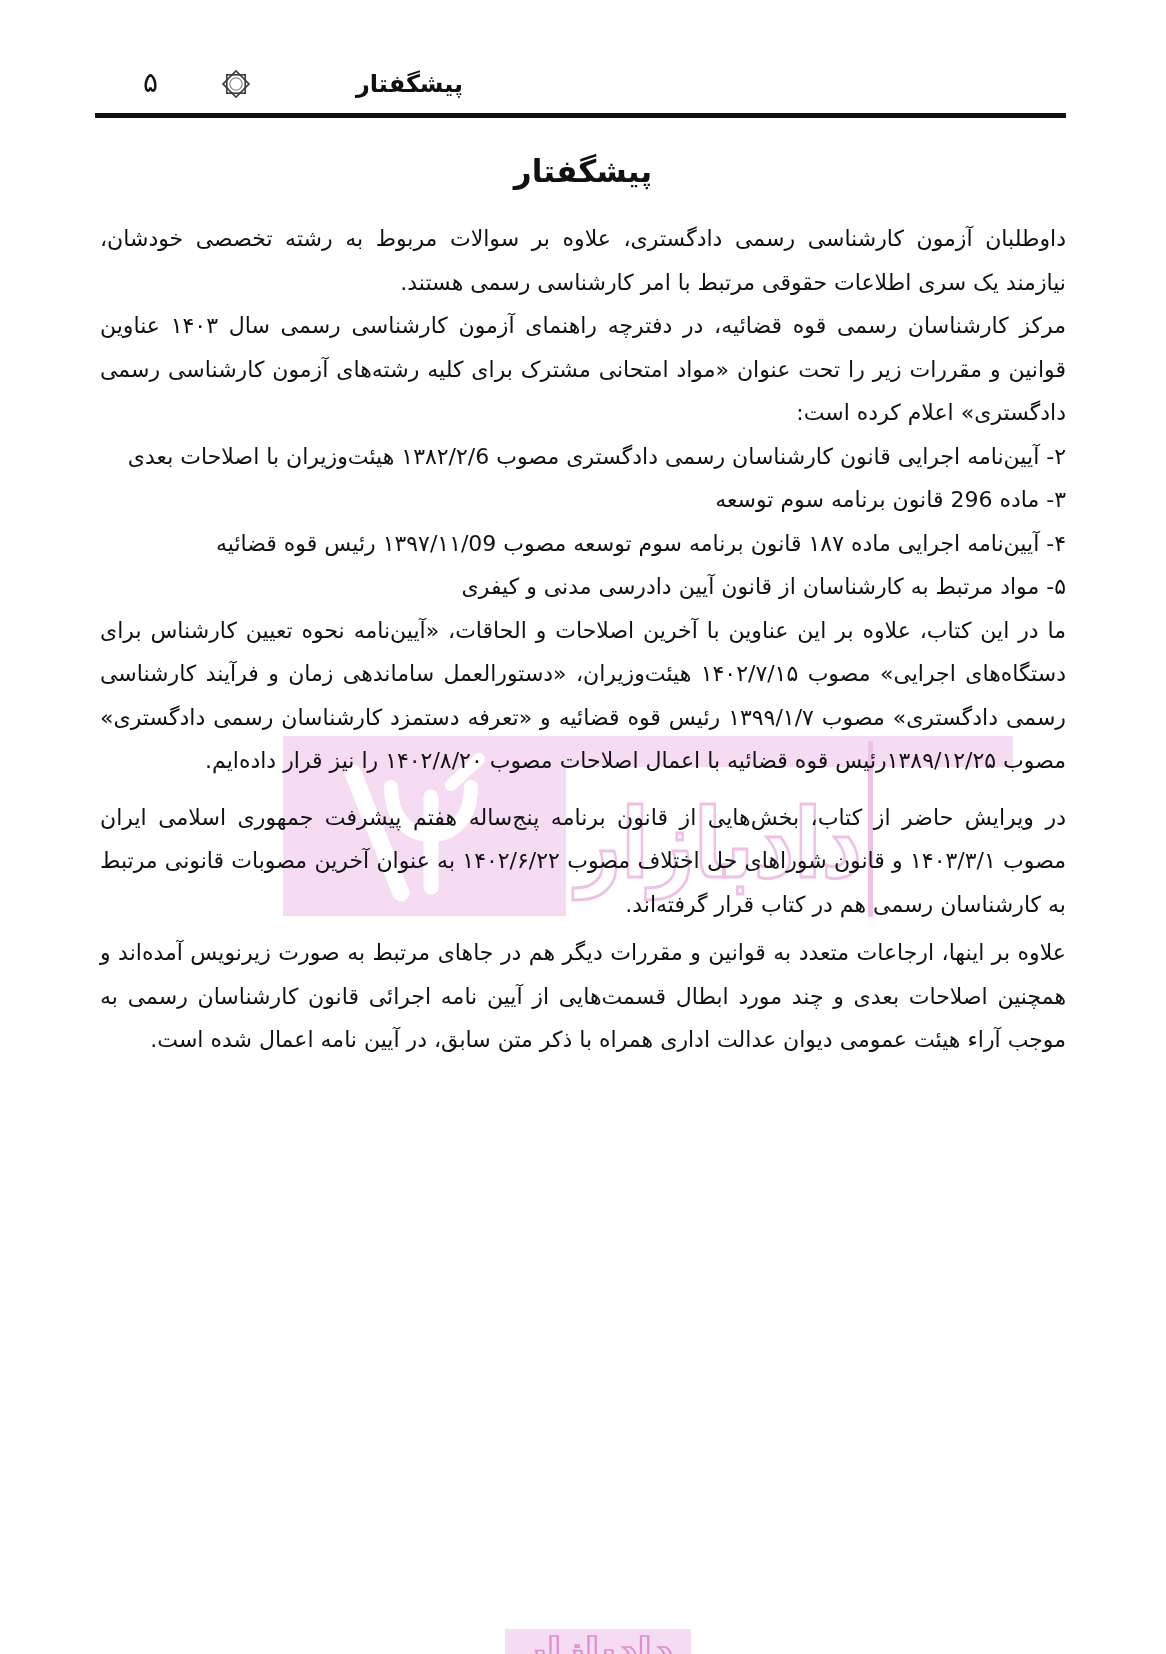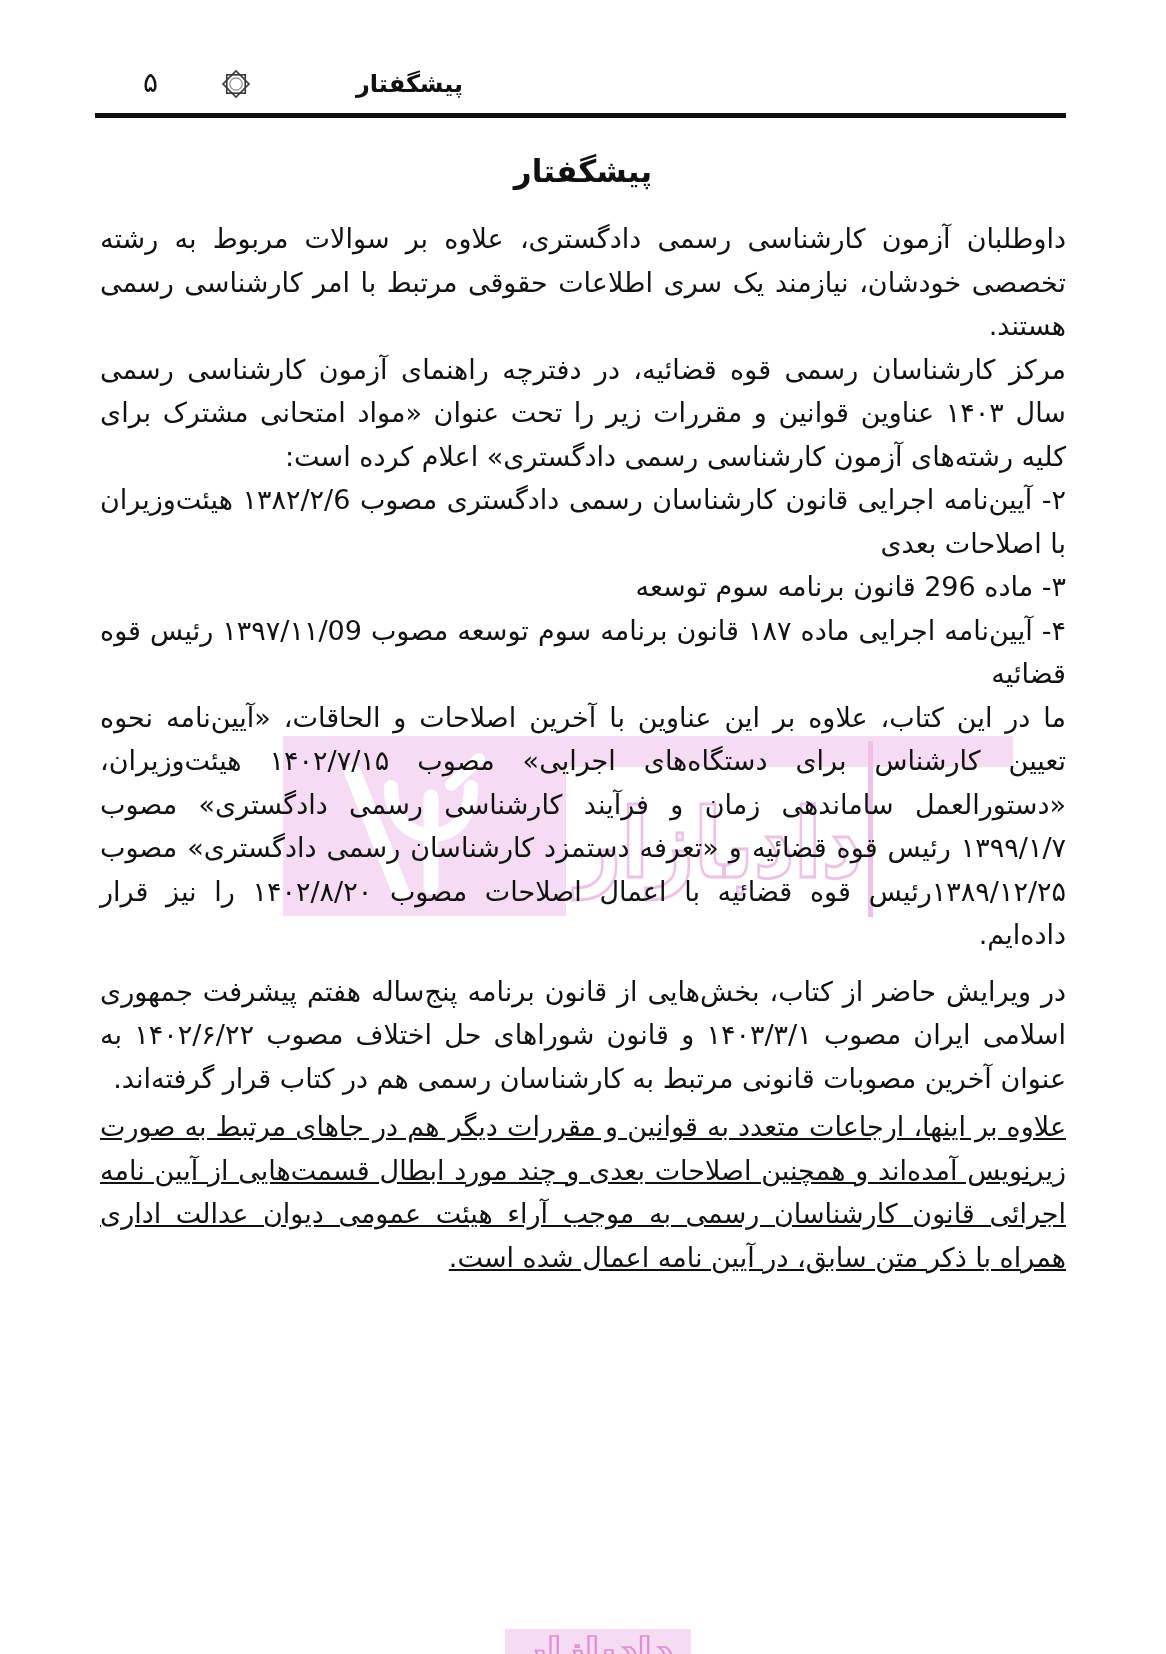--- a/index.html
+++ b/index.html
@@ -26,25 +26,25 @@
   
   .doc-title{
     position:absolute;left:0;right:0;top:153px;margin:0;
     text-align:center;font-size:31px;font-weight:bold;z-index:2;
   }
 
   
   .body-text{
     position:absolute;left:100px;top:217px;width:966px;z-index:1;
     direction:rtl;text-align:justify;
-    font-size:27px;line-height:43.5px;
+    font-size:22px;line-height:43.5px;
   }
   .body-text p{margin:0;padding:0;}
   .body-text p.space-before{margin-top:13px;}
-  .body-text p.space-before-sm{margin-top:5px;text-decoration:underline;}
+  .body-text p.space-before-sm{margin-top:5px;}
 </style>
 </head>
 <body>
 
 <div class="page">
 
   <div class="watermark">
     <svg width="732" height="182" viewBox="0 0 732 182" xmlns="http://www.w3.org/2000/svg">
 
       <rect x="0" y="1" width="730" height="31" fill="#f6dcf2"></rect>
@@ -77,20 +77,21 @@
   <div class="header-rule"></div>
 
   <h1 class="doc-title">پیشگفتار</h1>
 
   <main class="body-text">
     <p>داوطلبان آزمون کارشناسی رسمی دادگستری، علاوه بر سوالات مربوط به رشته تخصصی خودشان، نیازمند یک سری اطلاعات حقوقی مرتبط با امر کارشناسی رسمی هستند.</p>
     <p>مرکز کارشناسان رسمی قوه قضائیه، در دفترچه راهنمای آزمون کارشناسی رسمی سال ۱۴۰۳ عناوین قوانین و مقررات زیر را تحت عنوان «مواد امتحانی مشترک برای کلیه رشته‌های آزمون کارشناسی رسمی دادگستری» اعلام کرده است:</p>
     <p>۲- آیین‌نامه اجرایی قانون کارشناسان رسمی دادگستری مصوب ۱۳۸۲/۲/6 هیئت‌وزیران با اصلاحات بعدی</p>
     <p>۳- ماده 296 قانون برنامه سوم توسعه</p>
     <p>۴- آیین‌نامه اجرایی ماده ۱۸۷ قانون برنامه سوم توسعه مصوب ۱۳۹۷/۱۱/09 رئیس قوه قضائیه</p>
+    <p>۵- مواد مرتبط به کارشناسان از قانون آیین دادرسی مدنی و کیفری</p>
     <p>ما در این کتاب، علاوه بر این عناوین با آخرین اصلاحات و الحاقات، «آیین‌نامه نحوه تعیین کارشناس برای دستگاه‌های اجرایی» مصوب ۱۴۰۲/۷/۱۵ هیئت‌وزیران، «دستورالعمل ساماندهی زمان و فرآیند کارشناسی رسمی دادگستری» مصوب ۱۳۹۹/۱/۷ رئیس قوه قضائیه و «تعرفه دستمزد کارشناسان رسمی دادگستری» مصوب ۱۳۸۹/۱۲/۲۵رئیس قوه قضائیه با اعمال اصلاحات مصوب ۱۴۰۲/۸/۲۰ را نیز قرار داده‌ایم.</p>
     <p class="space-before">در ویرایش حاضر از کتاب، بخش‌هایی از قانون برنامه پنج‌ساله هفتم پیشرفت جمهوری اسلامی ایران مصوب ۱۴۰۳/۳/۱ و قانون شوراهای حل اختلاف مصوب ۱۴۰۲/۶/۲۲ به عنوان آخرین مصوبات قانونی مرتبط به کارشناسان رسمی هم در کتاب قرار گرفته‌اند.</p>
     <p class="space-before-sm">علاوه بر اینها، ارجاعات متعدد به قوانین و مقررات دیگر هم در جاهای مرتبط به صورت زیرنویس آمده‌اند و همچنین اصلاحات بعدی و چند مورد ابطال قسمت‌هایی از آیین نامه اجرائی قانون کارشناسان رسمی به موجب آراء هیئت عمومی دیوان عدالت اداری همراه با ذکر متن سابق، در آیین نامه اعمال شده است.</p>
   </main>
 
   <div class="watermark-fragment">
     <svg width="186" height="25" viewBox="0 0 186 25" xmlns="http://www.w3.org/2000/svg">
       <rect x="0" y="0" width="186" height="25" fill="#f6dcf2"></rect>
       <text x="93" y="30" text-anchor="middle" font-size="30" font-weight="bold" fill="none" stroke-width="1.6" textLength="150" lengthAdjust="spacingAndGlyphs" stroke="#dd8fd0">دادبازار</text>
     </svg>

